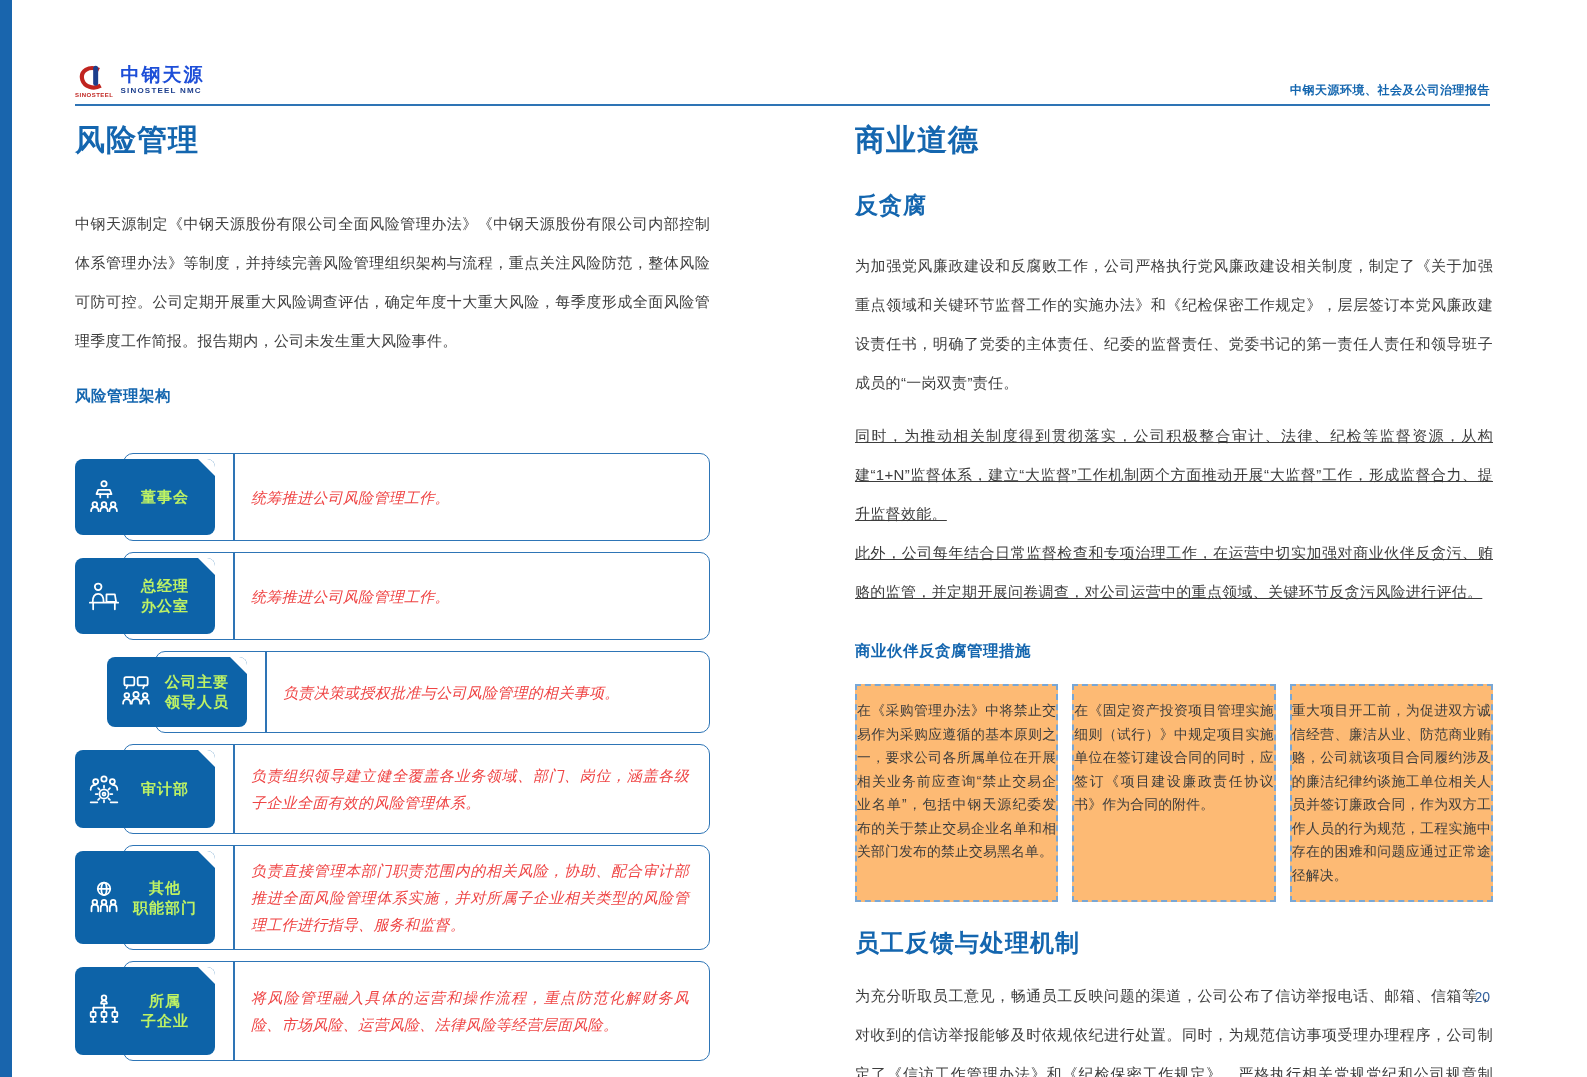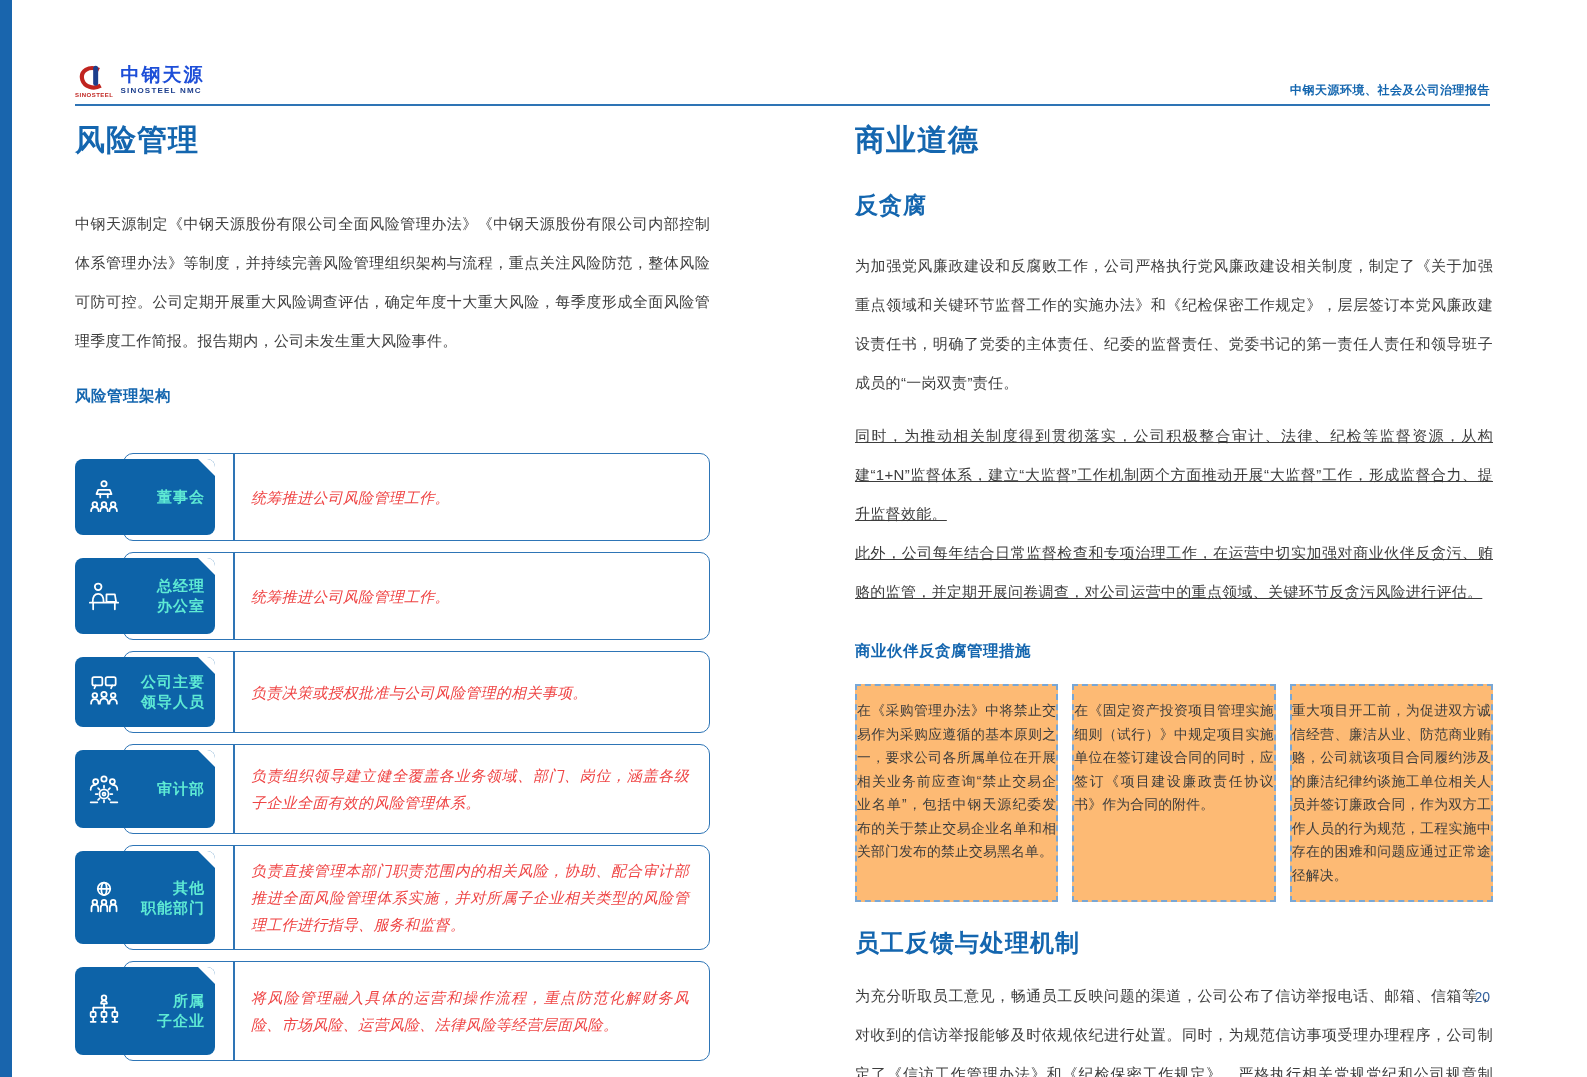--- a/index.html
+++ b/index.html
@@ -30,38 +30,38 @@
   .subhead { font-size:15.5px; font-weight:bold; color:#1466af; letter-spacing:.5px; }
   .body-text { font-size:15px; line-height:39px; text-align:justify; letter-spacing:.3px; color:#3d3d3d; }
 
   .col-left .intro { margin-top:46px; }
   .col-left .subhead { margin-top:26px; }
 
   
   .rows { margin-top:46px; display:flex; flex-direction:column; gap:11px; }
   .row { position:relative; }
   .row:nth-child(1){ height:88px; } .row:nth-child(2){ height:88px; }
-  .row:nth-child(3){ height:82px; } .row:nth-child(4){ height:90px; }
+  .row:nth-child(3){ height:82px;margin-left:32px; } .row:nth-child(4){ height:90px; }
   .row:nth-child(5){ height:105px; } .row:nth-child(6){ height:100px; }
   .desc-box {
     position:absolute; left:48px; right:0; top:0; bottom:0;
     border:1.5px solid #2e75b6; border-radius:10px; background:#fff;
     display:flex; align-items:center; padding:10px 20px 10px 127px;
   }
   .desc-box::before { content:""; position:absolute; left:109px; top:0; bottom:0; width:2px; background:#2e74b5; }
   .desc-box p { font-size:15px; line-height:27px; text-align:justify; letter-spacing:.3px; color:#ef4444;font-style:italic; }
   .card {
     position:absolute; left:0; top:6px; bottom:6px; width:140px;
     background:#0d63a8; border-radius:8px; display:flex; align-items:center;
     padding-left:8px; z-index:2; overflow:hidden;
   }
   .card .fold { position:absolute; top:0; right:0; width:0; height:0;
     border-top:17px solid #ffffff; border-left:17px solid transparent; }
   .card .icon { width:42px; height:42px; flex:0 0 42px; display:flex; align-items:center; justify-content:center; }
-  .card-label { flex:1; text-align:right; color:#5eead4; font-size:15px; font-weight:bold;
+  .card-label { flex:1; text-align:center; color:#bef264; font-size:15px; font-weight:bold;
     line-height:20px; white-space:pre-line; padding-right:10px; letter-spacing:1px; }
   .icon svg { width:40px; height:40px; stroke:#ffffff; fill:none; stroke-width:2.1; stroke-linecap:round; stroke-linejoin:round; }
 
   
   .col-right .h2 { margin-top:32px; }
   .col-right .p1 { margin-top:26px; }
   .col-right .p2 { margin-top:14px;text-decoration:underline; }
   .col-right .subhead { margin-top:30px; }
   .mboxes { margin-top:22px; display:flex; gap:14px; align-items:stretch; }
   .mbox {

